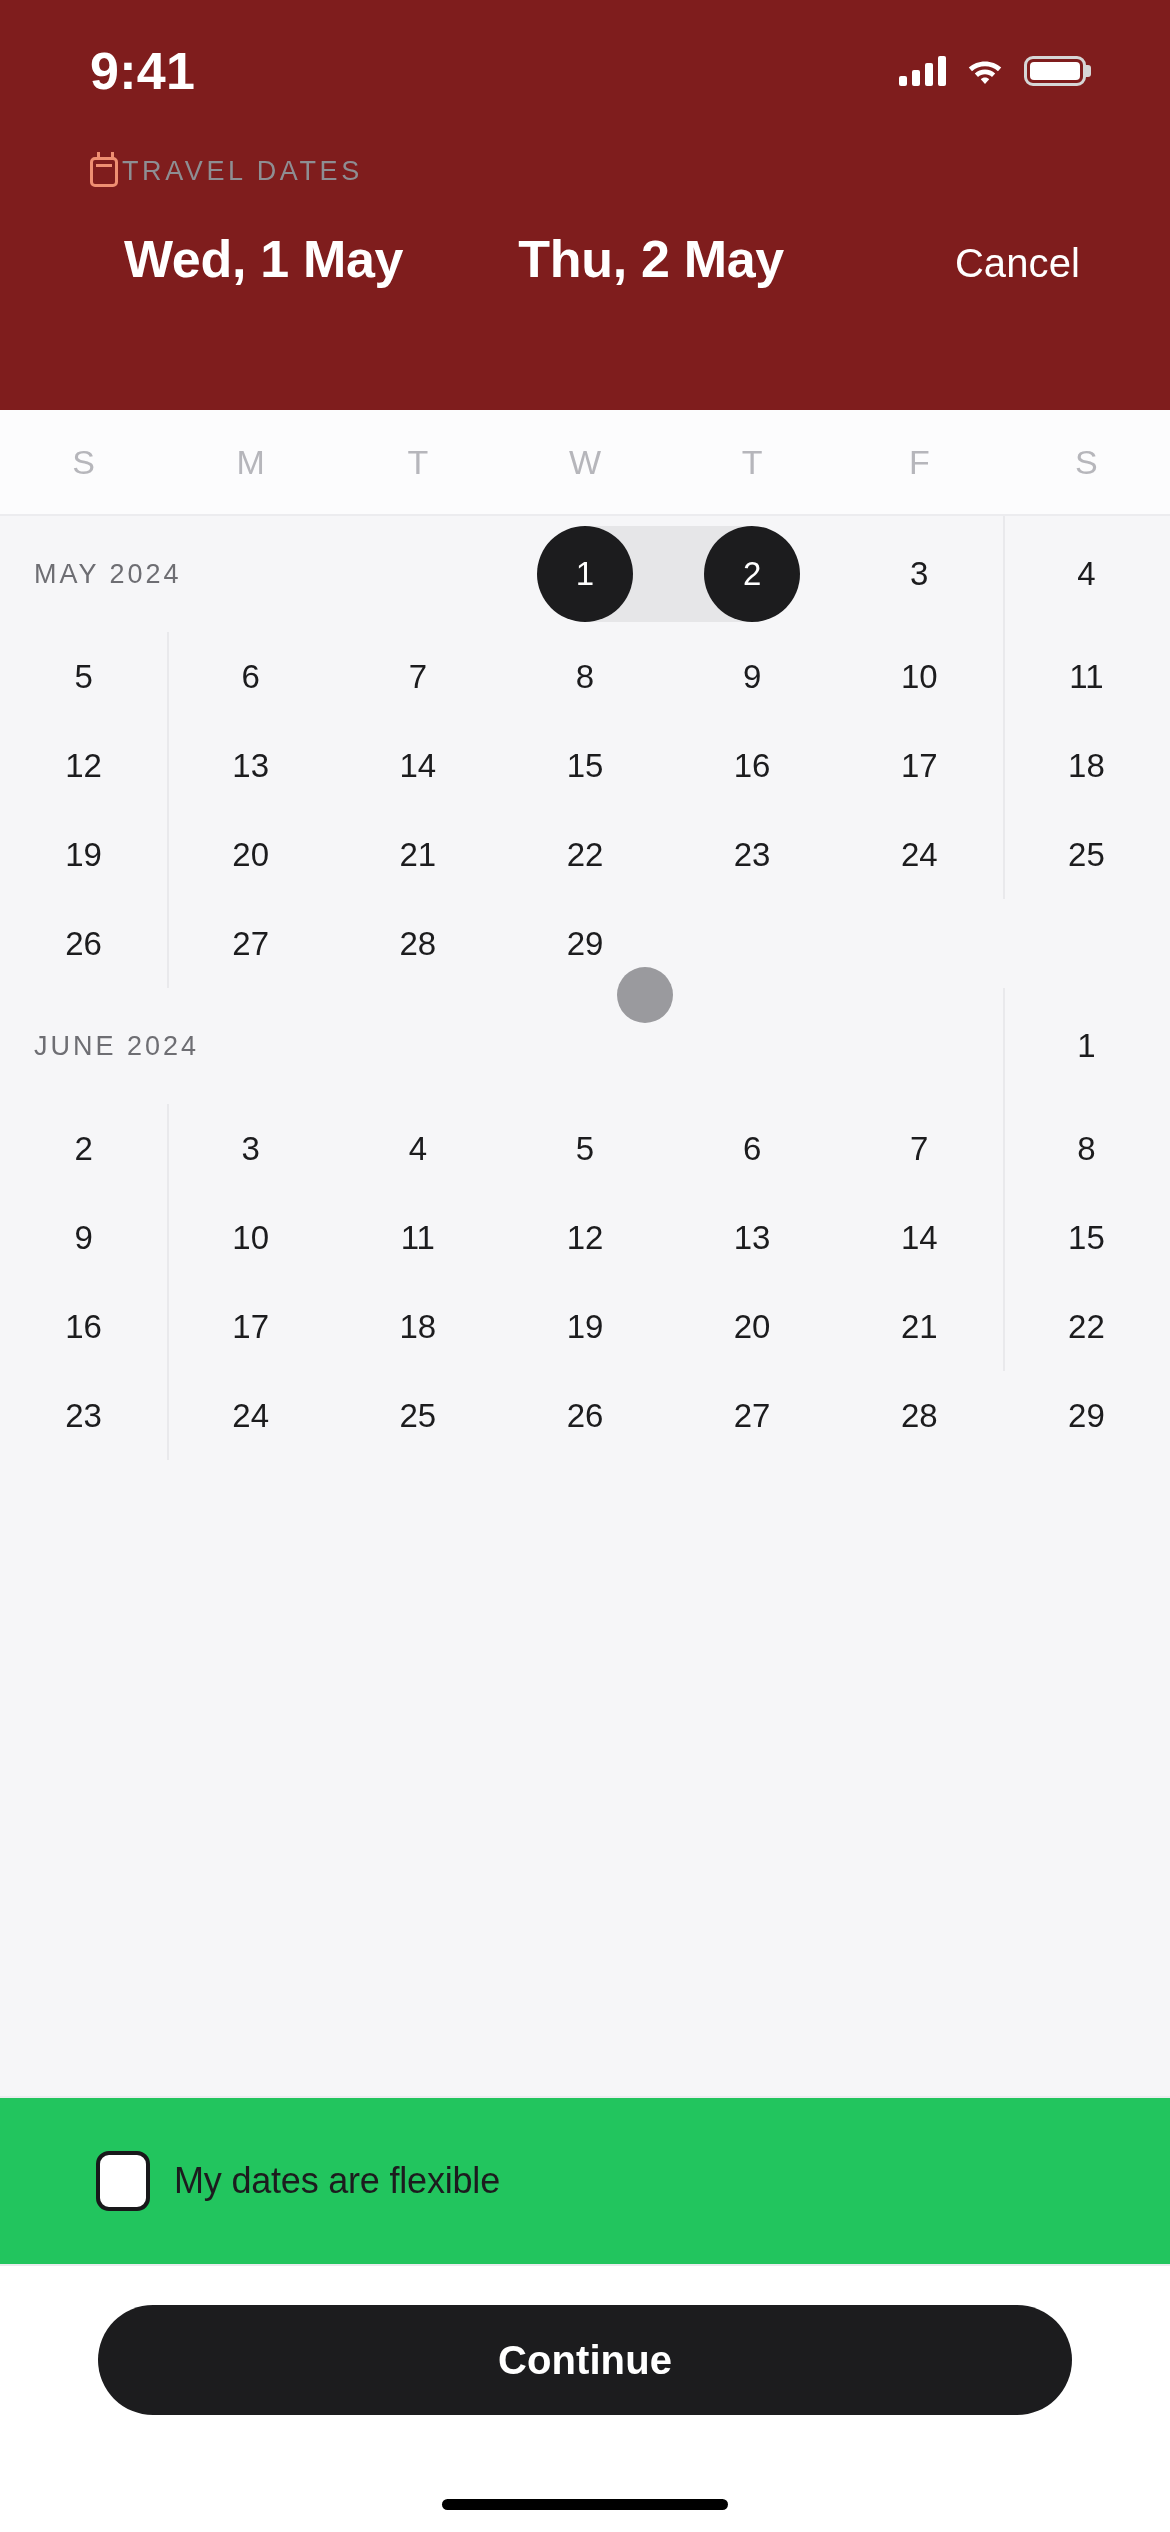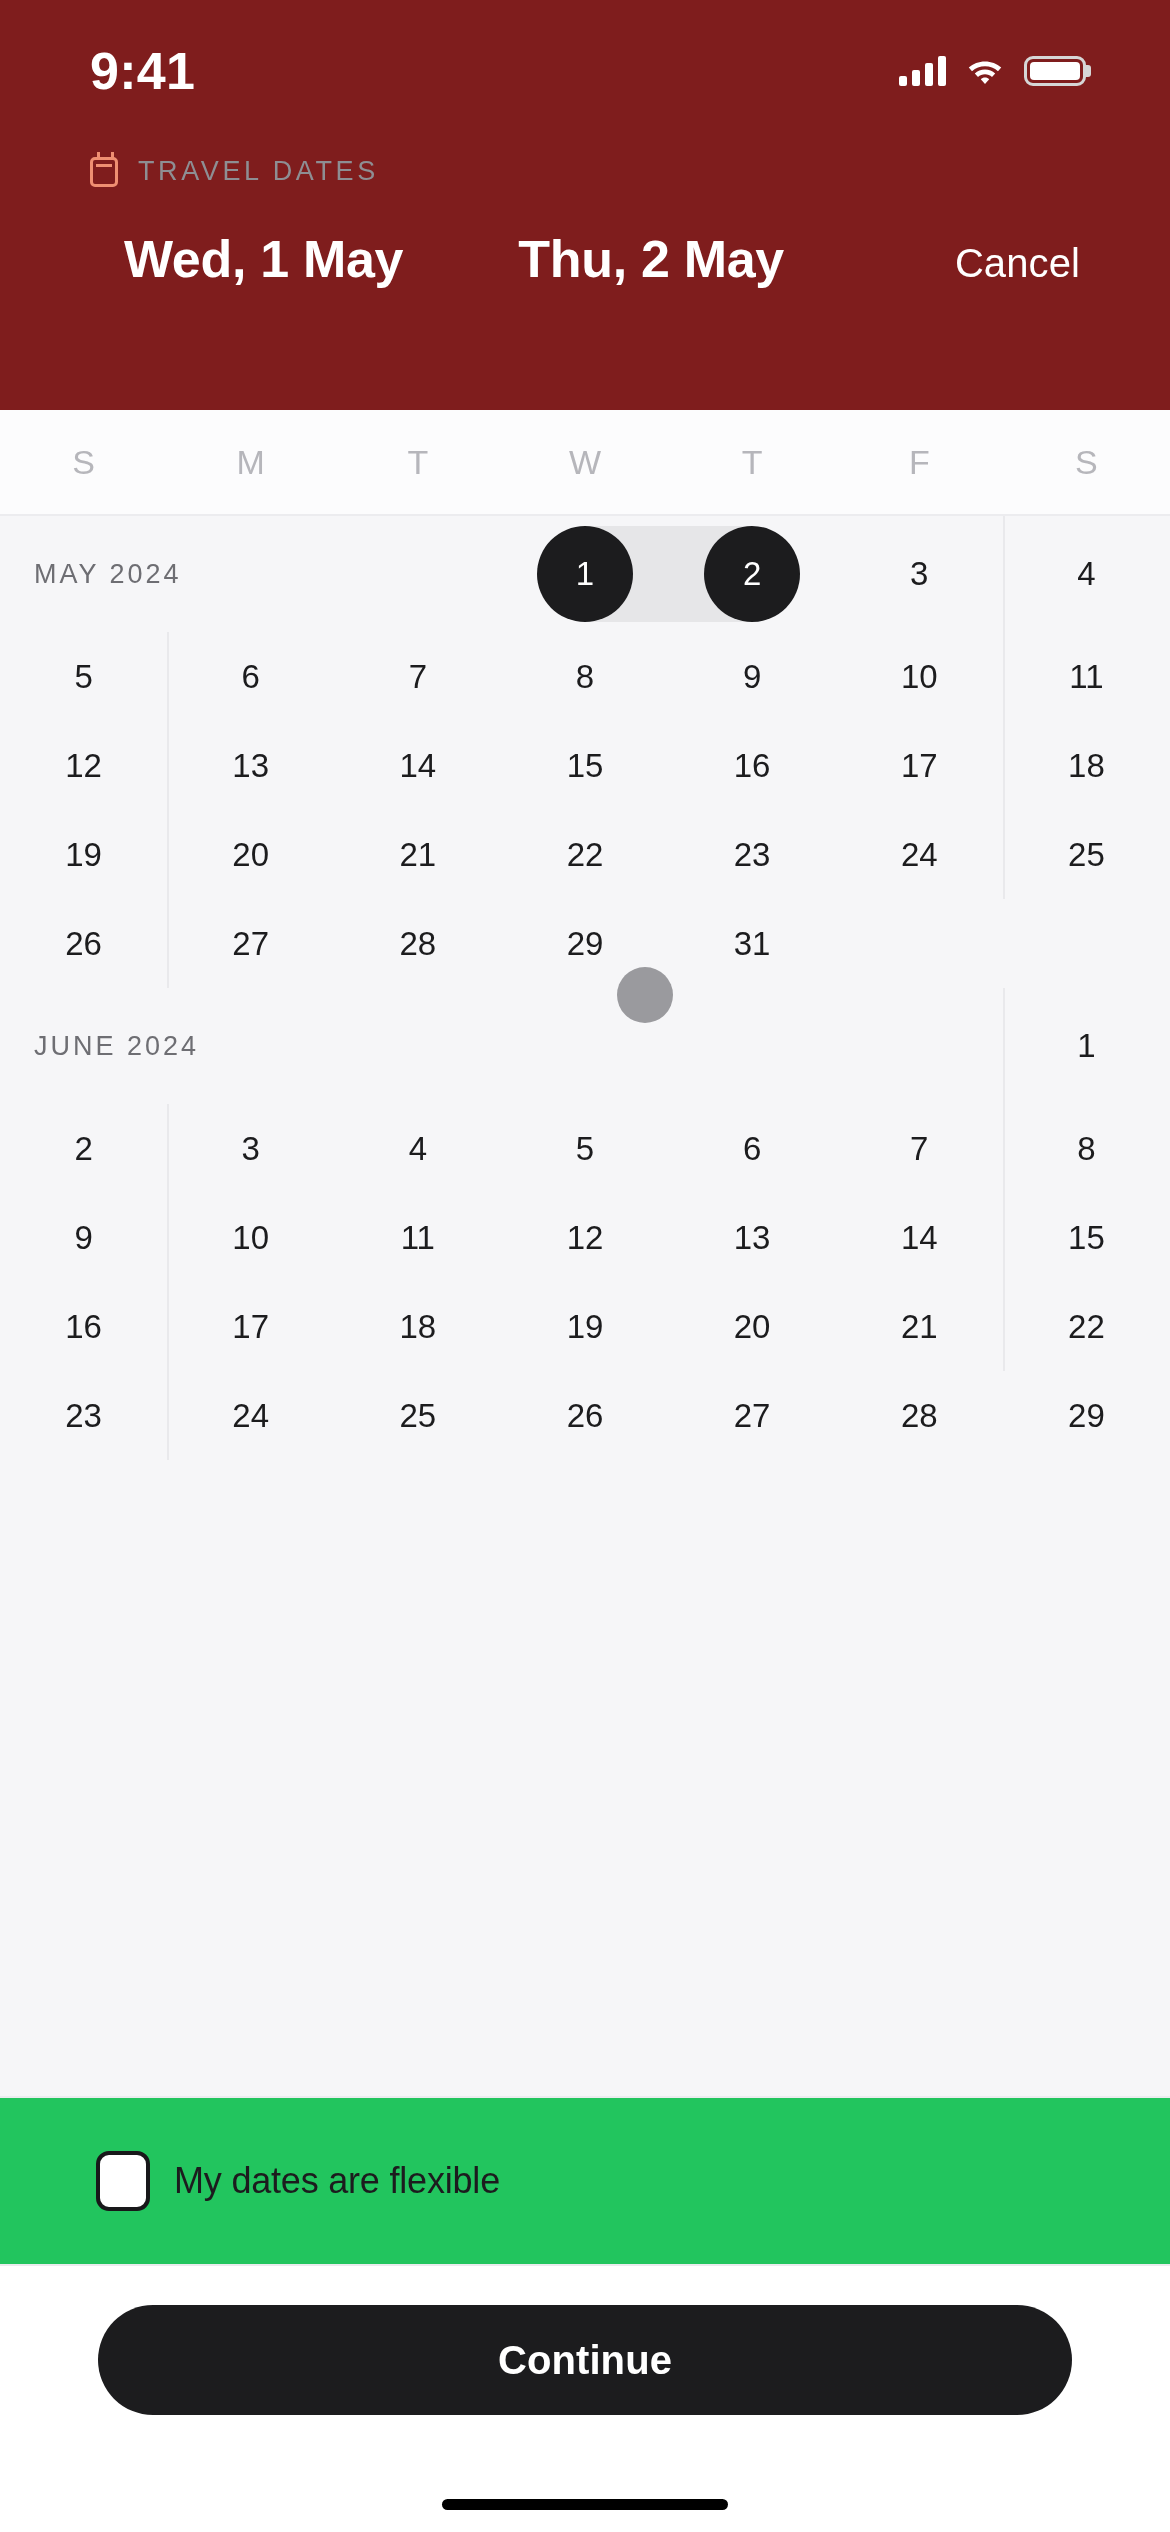--- a/index.html
+++ b/index.html
@@ -78,21 +78,21 @@
     transform:translateY(-50%);
     width:5px; height:12px;
     background:#d6d6d6;
     border-radius:0 3px 3px 0;
   }
 
   
   .eyebrow {
     display:flex;
     align-items:center;
-    gap:20px;
+    gap:4px;
     padding:0 90px;
     margin-top:36px;
   }
   .cal-icon {
     position:relative;
     width:28px; height:30px;
     border:3px solid #ef8f72;
     border-radius:5px;
   }
   .cal-icon:before {
@@ -457,23 +457,20 @@
           </div>
           <div class="cell">
             <span class="num">27</span>
           </div>
           <div class="cell">
             <span class="num">28</span>
           </div>
           <div class="cell">
             <span class="num">29</span>
           </div>
-          <div class="cell">
-            <span class="num">31</span>
-          </div>
           <div class="cell empty">
             <span class="num"></span>
           </div>
         </div>
         <div class="vline" style="left: 167.143px; top: 116px; height: 356px;"></div>
         <div class="vline" style="left: 1002.86px; top: 0px; height: 383px;"></div>
       </div>
       <div class="month">
         <div class="week month-head">
           <div class="cell empty">

